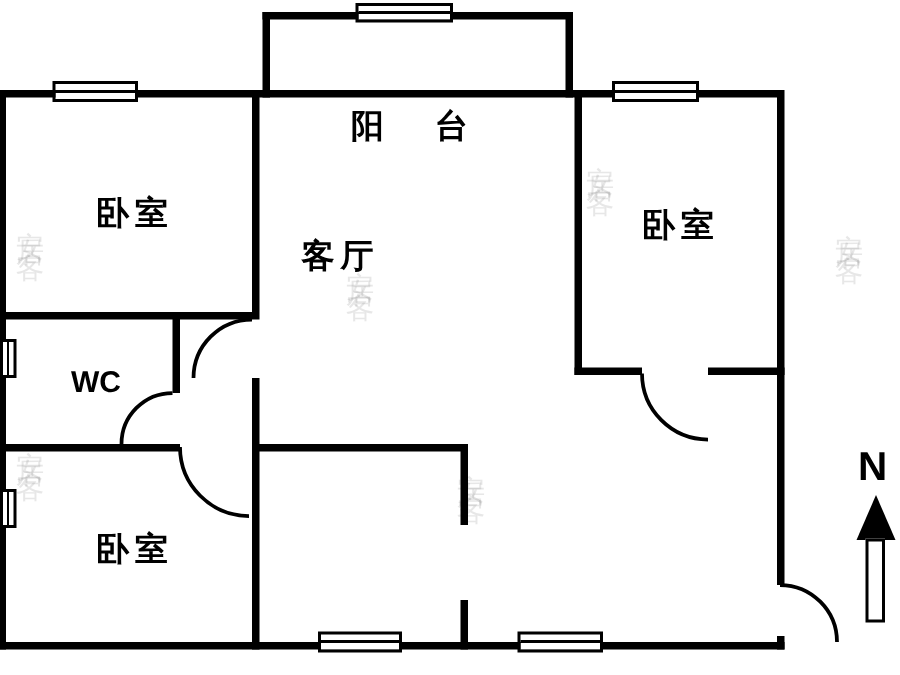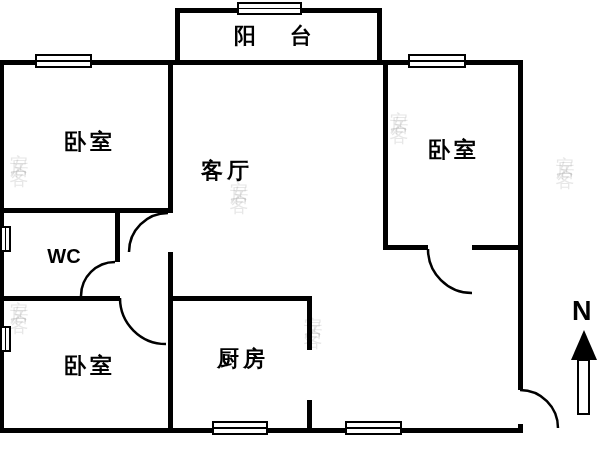--- a/index.html
+++ b/index.html
@@ -36,21 +36,21 @@
   .room-label {
     position: absolute;
     transform: translate(-50%, -50%);
     font-size: 22px;
     font-weight: bold;
     color: #000;
     white-space: nowrap;
     z-index: 3;
     letter-spacing: 4px;
   }
-  .room-label.wide { letter-spacing: 14px; }
+  .room-label.wide { letter-spacing: 14px; margin-top: 48px; }
   .room-label.small { font-size: 20px; letter-spacing: 0; }
   .watermark {
     position: absolute;
     writing-mode: vertical-rl;
     font-size: 19px;
     letter-spacing: 7px;
     color: rgba(120,120,120,0.18);
     z-index: 0;
     user-select: none;
   }
@@ -139,21 +139,20 @@
     <path d="M 428 249 A 44 44 0 0 0 472 293" stroke="#000" stroke-width="2.5" fill="none"></path>
     <path d="M 520 390 A 38 38 0 0 1 558 428" stroke="#000" stroke-width="2.5" fill="none"></path>
   </svg>
 
   <div class="room-label wide" style="left:280px; top:36px;">阳 台</div>
   <div class="room-label" style="left:90px;  top:142px;">卧室</div>
   <div class="room-label" style="left:227px; top:171px;">客厅</div>
   <div class="room-label" style="left:454px; top:150px;">卧室</div>
   <div class="room-label small" style="left:64px;  top:256px;">WC</div>
   <div class="room-label" style="left:90px;  top:366px;">卧室</div>
-  <div class="room-label" style="left:243px; top:359px;">厨房</div>
 
   <div id="compass">
     <div class="n-label">N</div>
     <div class="arrow-head"></div>
     <div class="arrow-stem"></div>
   </div>
 
 </div>
 
 </body></html>

